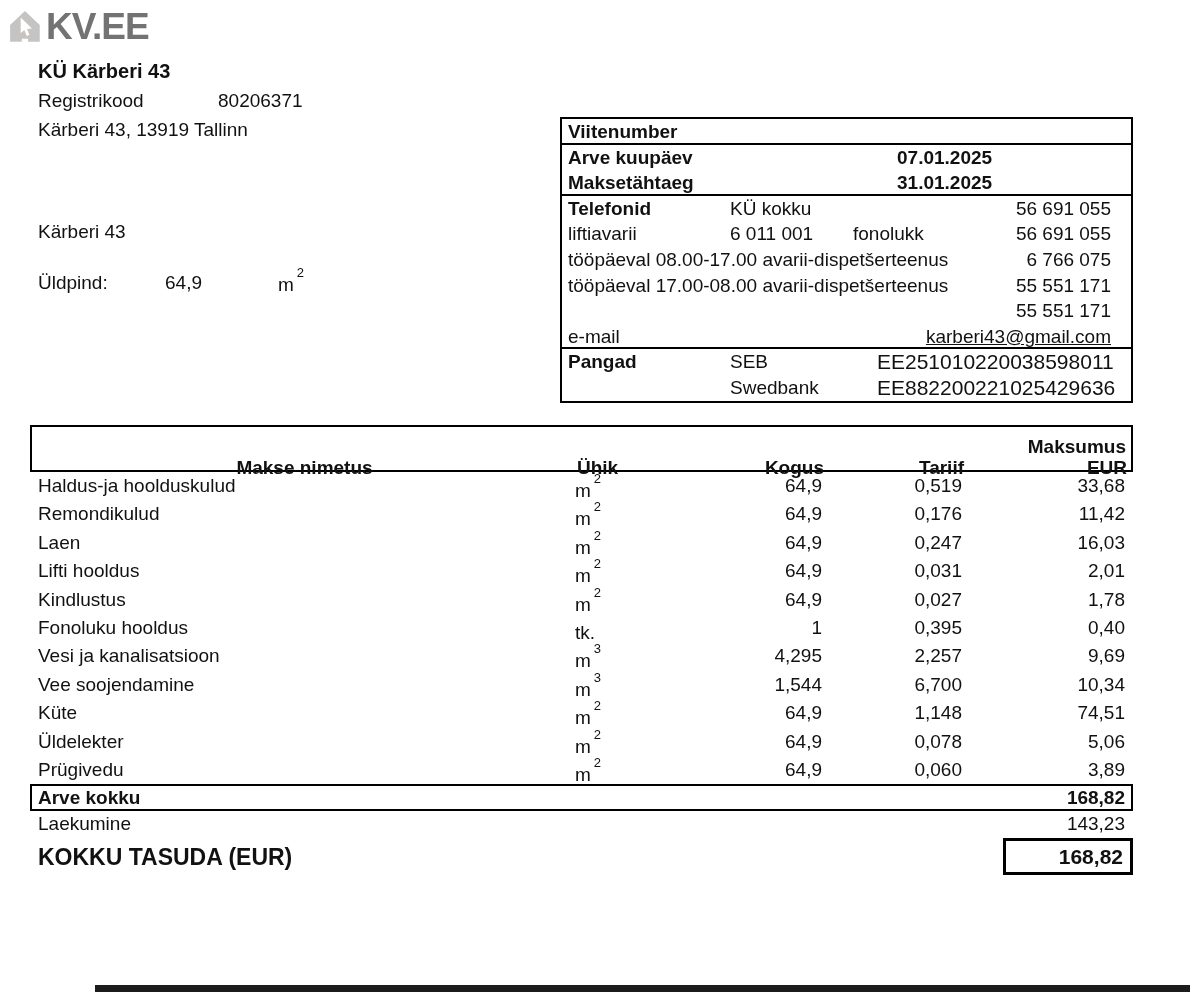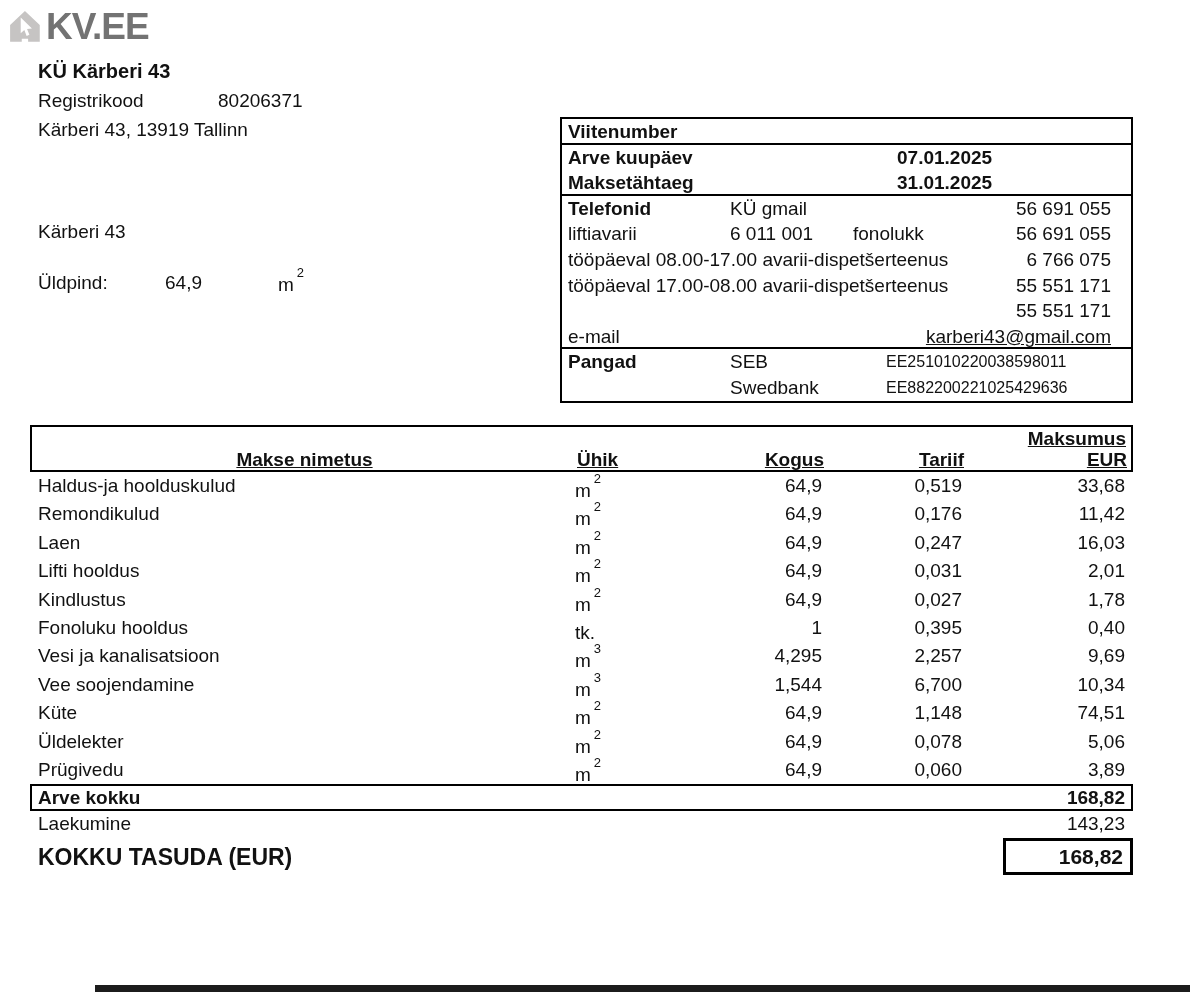--- a/index.html
+++ b/index.html
@@ -32,29 +32,29 @@
   .info-box {
     position: absolute; left: 560px; top: 117px; width: 573px;
     border: 2px solid #000; font-size: 19px; background: #fff;
   }
   .ib-row { position: relative; height: 25.6px; line-height: 25.6px; padding-left: 6px; white-space: nowrap; }
   .ib-row.rule { border-bottom: 2px solid #000; }
   .ib-row .c2 { position: absolute; left: 168px; }
   .ib-row .c3 { position: absolute; left: 291px; }
   .ib-row .c4 { position: absolute; right: 20px; }
   .ib-row .cdate { position: absolute; left: 335px; }
-  .ib-row .ciban { position: absolute; left: 324px; font-size: 16px; }
+  .ib-row .ciban { position: absolute; left: 315px; font-size: 21px; }
   .b { font-weight: 700; }
   .u { text-decoration: underline; }
   
   .mtable { position: absolute; left: 30px; top: 425px; width: 1103px; font-size: 19px; }
   .thead {
     border: 2px solid #000; height: 47px;
     display: flex; flex-direction: column; justify-content: space-between;
-    font-weight: 700; padding: 1px 0 2px 0; text-decoration: underline;
+    font-weight: 700; padding: 9px 0 2px 0;
   }
   .thead .h1 { text-align: right; padding-right: 5px; line-height: 21px; }
   .grid-cols { display: grid; grid-template-columns: 545px 127px 123px 140px 168px; }
   .thead .h2 { line-height: 21px; }
   .col-name { padding-left: 8px; }
   .thead .col-name { text-align: center; padding-left: 0; }
   .col-unit { text-align: left; }
   .col-qty { text-align: right; padding-right: 3px; }
   .col-tar { text-align: right; padding-right: 3px; }
   .col-sum { text-align: right; padding-right: 8px; }
@@ -113,21 +113,21 @@
     <div class="ib-row">
       <span class="b">Arve kuupäev</span>
       <span class="cdate b">07.01.2025</span>
     </div>
     <div class="ib-row rule">
       <span class="b">Maksetähtaeg</span>
       <span class="cdate b">31.01.2025</span>
     </div>
     <div class="ib-row">
       <span class="b">Telefonid</span>
-      <span class="c2">KÜ gmail</span>
+      <span class="c2">KÜ kokku</span>
       <span class="c4">56 691 055</span>
     </div>
     <div class="ib-row">
       <span>liftiavarii</span>
       <span class="c2">6 011 001</span>
       <span class="c3">fonolukk</span>
       <span class="c4">56 691 055</span>
     </div>
     <div class="ib-row">
       <span>tööpäeval 08.00-17.00 avarii-dispetšerteenus</span>

